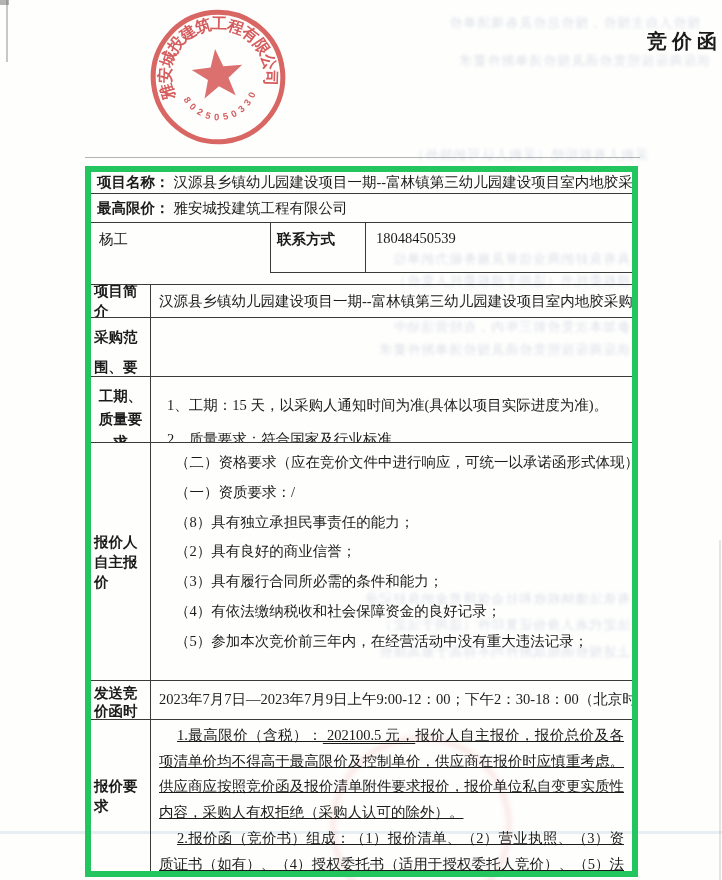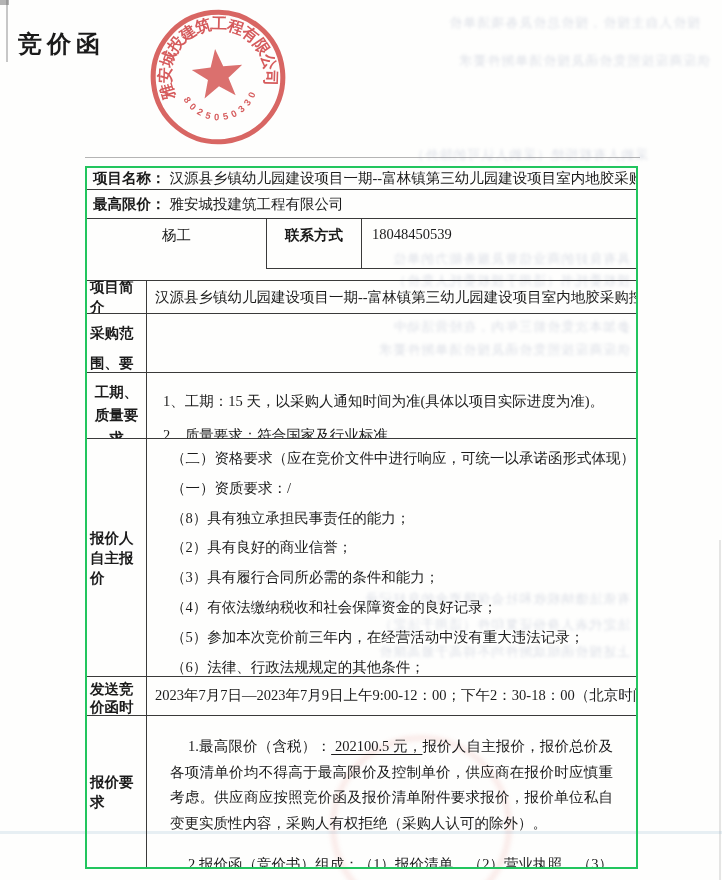--- a/index.html
+++ b/index.html
@@ -26,33 +26,33 @@
   }
   
   .seal{
     position:absolute; left:146px; top:2px; width:144px; height:150px;
     mix-blend-mode:multiply; opacity:.92; transform:rotate(-6deg);
     pointer-events:none; z-index:5;
   }
   
   .title{
     position:absolute; top:28px; left:0; width:100%; box-sizing:border-box;
-    padding-left:18px; text-align:left;
+    padding-left:42px; text-align:right;
     font-family:"Liberation Sans", sans-serif; font-weight:bold;
-    font-size:24px; letter-spacing:5px; z-index:2;
+    font-size:20px; letter-spacing:5px; z-index:2;
   }
   .intro{
     position:absolute; left:88px; top:71px; width:558px; z-index:1;
     font-size:15.5px; line-height:25.8px; text-align:justify; text-indent:32px;
   }
   .intro .u{text-decoration:underline; text-underline-offset:3px;}
   
   .doc-table{
     position:absolute; left:85px; top:166px; width:553px; z-index:2;
-    border:2px solid #22c55e; box-sizing:border-box; font-size:14.5px;
+    border:6px solid #22c55e; box-sizing:border-box; font-size:14.5px;
     background:transparent;
   }
   .row{display:flex; box-sizing:border-box; border-top:1.5px solid #3a3a3a; overflow:hidden;}
   .row:first-child{border-top:none;}
   .r1{height:21px;} .r2{height:29px;} .r3{height:62px;} .r4{height:33px;}
   .r5{height:59px;} .r6{height:66px;} .r7{height:238px;} .r8{height:39px;} .r9{height:152px;}
   .lab{
     width:60px; flex:0 0 60px; border-right:1.5px solid #3a3a3a; box-sizing:border-box;
     font-weight:bold; font-family:"Liberation Sans", sans-serif;
     padding:4px 3px 0 3px; line-height:20px;
@@ -60,30 +60,30 @@
   .lab.center{display:flex;align-items:center;padding-top:0;}
   .lab.spread{line-height:30px;}
   .lab.txtcenter{text-align:center;line-height:23px;padding-top:8px;}
   .lab.tight{line-height:18px;padding-top:3px;}
   .val{flex:1 1 auto; box-sizing:border-box; padding:3px 8px; overflow:hidden;}
   .val.center{display:flex;align-items:center;}
   .fullcell{flex:1 1 auto; display:flex; align-items:center; padding:2px 6px; box-sizing:border-box; overflow:hidden; white-space:nowrap;}
   .inline-lab{font-weight:bold; font-family:"Liberation Sans", sans-serif; margin-right:4px;}
   .contact-body{flex:1 1 auto; position:relative;}
   .contact-inner{position:absolute; left:0; top:0; right:0; height:50px; display:flex; box-sizing:border-box;}
-  .c-name{width:180px; flex:0 0 180px; border-right:1.5px solid #3a3a3a; box-sizing:border-box; padding:7px 8px 0 8px;text-align:center;}
-  .c-mlabel{width:95px; flex:0 0 95px; border-right:1.5px solid #3a3a3a; border-bottom:1.5px solid #3a3a3a; box-sizing:border-box; padding:7px 6px 0 6px; font-weight:bold; font-family:"Liberation Sans", sans-serif;text-align:center;}
+  .c-name{width:180px; flex:0 0 180px; border-right:1.5px solid #3a3a3a; box-sizing:border-box; padding:7px 8px 0 8px;}
+  .c-mlabel{width:95px; flex:0 0 95px; border-right:1.5px solid #3a3a3a; border-bottom:1.5px solid #3a3a3a; box-sizing:border-box; padding:7px 6px 0 6px; font-weight:bold; font-family:"Liberation Sans", sans-serif;}
   .c-phone{flex:1 1 auto; border-bottom:1.5px solid #3a3a3a; box-sizing:border-box; padding:7px 10px 0 10px;}
   .qual{padding:5px 6px 0 24px; line-height:29.8px;}
   .qual p{margin:0; white-space:nowrap;}
   .sched{padding:7px 8px 0 8px; line-height:26px;}
   .sched p{margin:8px;}
   .send-val{white-space:nowrap; padding-top:9px;}
   .price{padding:3px 8px 0 8px; line-height:25.7px; text-align:justify;}
-  .price p{margin:15px; text-indent:18px;}
+  .price p{margin:0; text-indent:18px;text-decoration:underline;}
   .price .u{text-decoration:underline; text-underline-offset:3px;}
 </style>
 </head>
 <body>
 
 <div class="page">
 
   <div class="corner-speck"></div>
   <div class="edge-line"></div>
   <div class="right-edge"></div>
@@ -166,21 +166,20 @@
     <div class="row r7">
       <div class="lab center">报价人自主报价</div>
       <div class="val qual">
         <p>（二）资格要求（应在竞价文件中进行响应，可统一以承诺函形式体现）</p>
         <p>（一）资质要求：/</p>
         <p>（8）具有独立承担民事责任的能力；</p>
         <p>（2）具有良好的商业信誉；</p>
         <p>（3）具有履行合同所必需的条件和能力；</p>
         <p>（4）有依法缴纳税收和社会保障资金的良好记录；</p>
         <p>（5）参加本次竞价前三年内，在经营活动中没有重大违法记录；</p>
-        <p>（6）法律、行政法规规定的其他条件；</p>
       </div>
     </div>
 
     <div class="row r8">
       <div class="lab tight">发送竞价函时间</div>
       <div class="val send-val">2023年7月7日—2023年7月9日上午9:00-12：00；下午2：30-18：00（北京时间</div>
     </div>
 
     <div class="row r9">
       <div class="lab center">报价要求</div>

